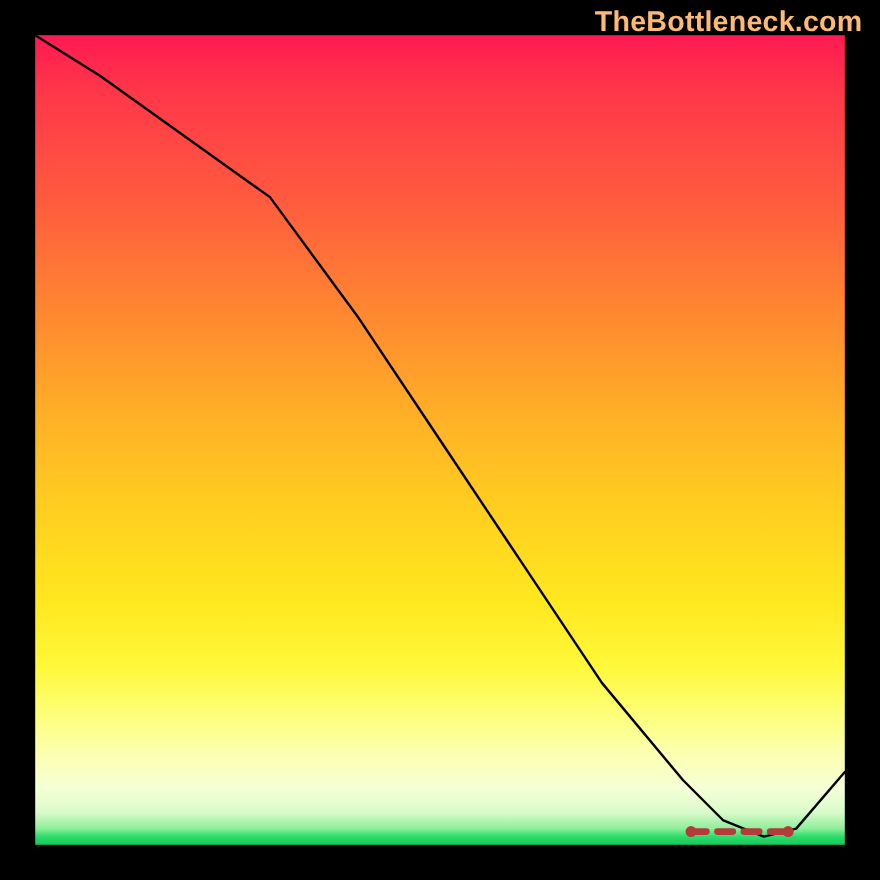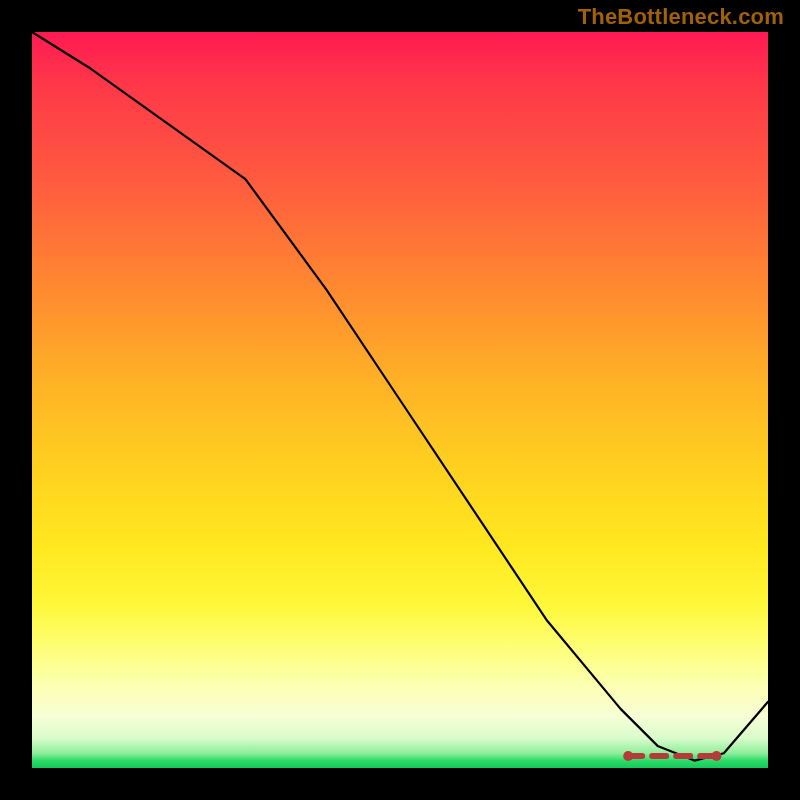--- a/index.html
+++ b/index.html
@@ -8,23 +8,23 @@
     position: relative;
     width: 800px;
     height: 800px;
     background: #000;
   }
   .watermark {
     position: absolute;
     top: 4px;
     right: 16px;
     font-family: Arial, Helvetica, sans-serif;
-    font-size: 22px;
+    font-size: 26px;
     font-weight: 600;
-    color: #a16207;
+    color: #fdba74;
     letter-spacing: 0.2px;
   }
   .plot {
     
     position: absolute;
     left: 32px;
     top: 32px;
     width: 736px;
     height: 736px;
     

